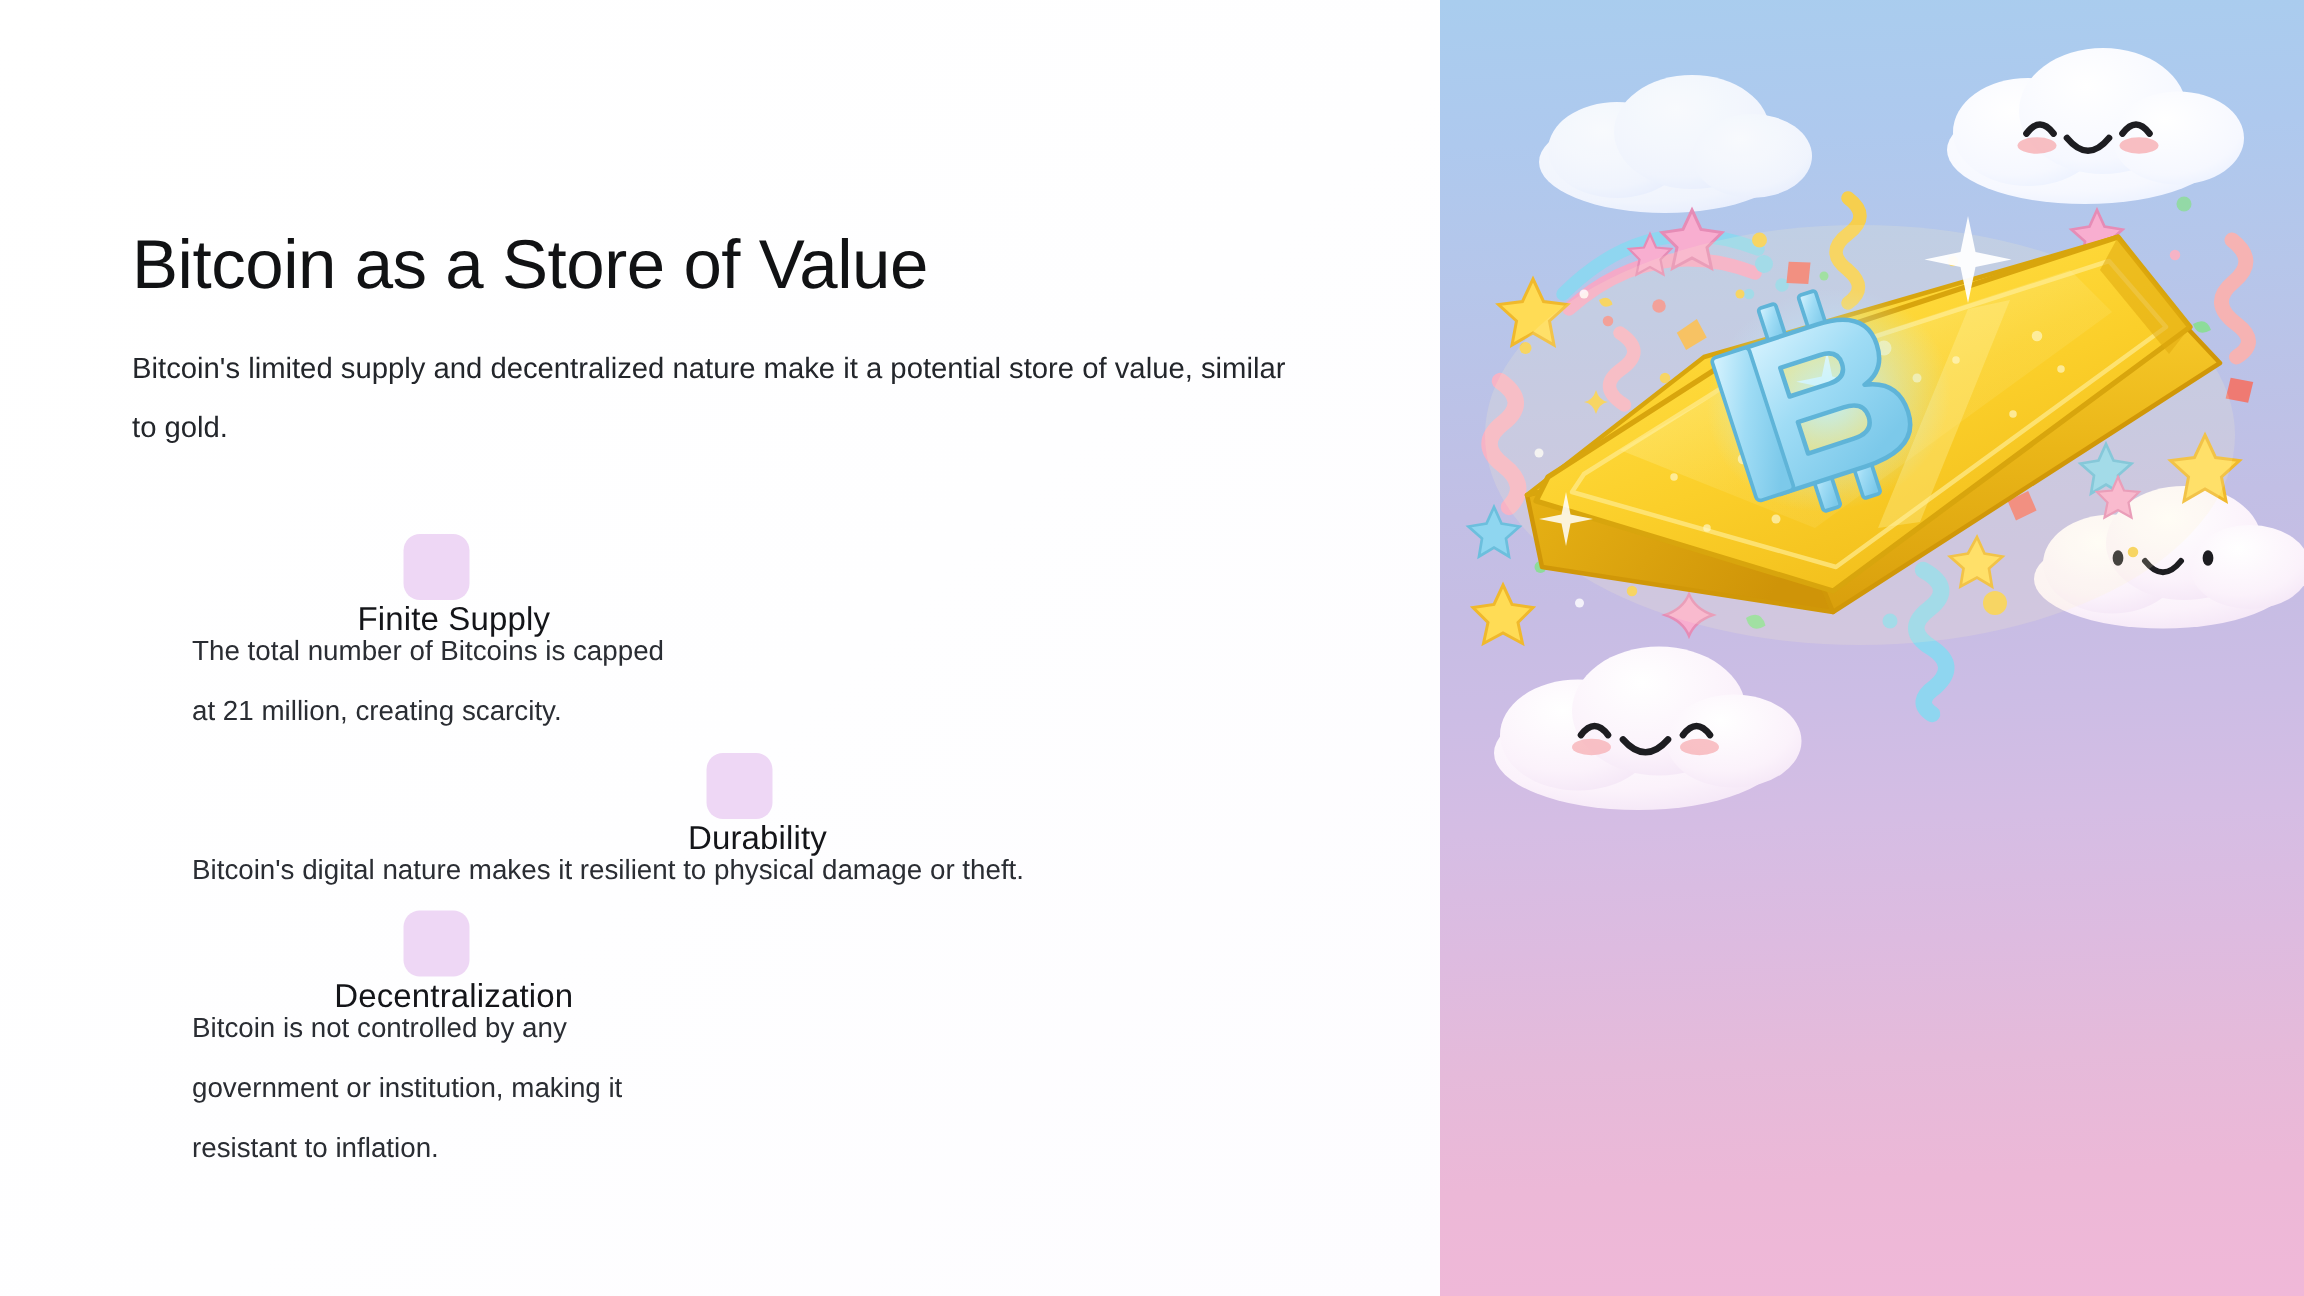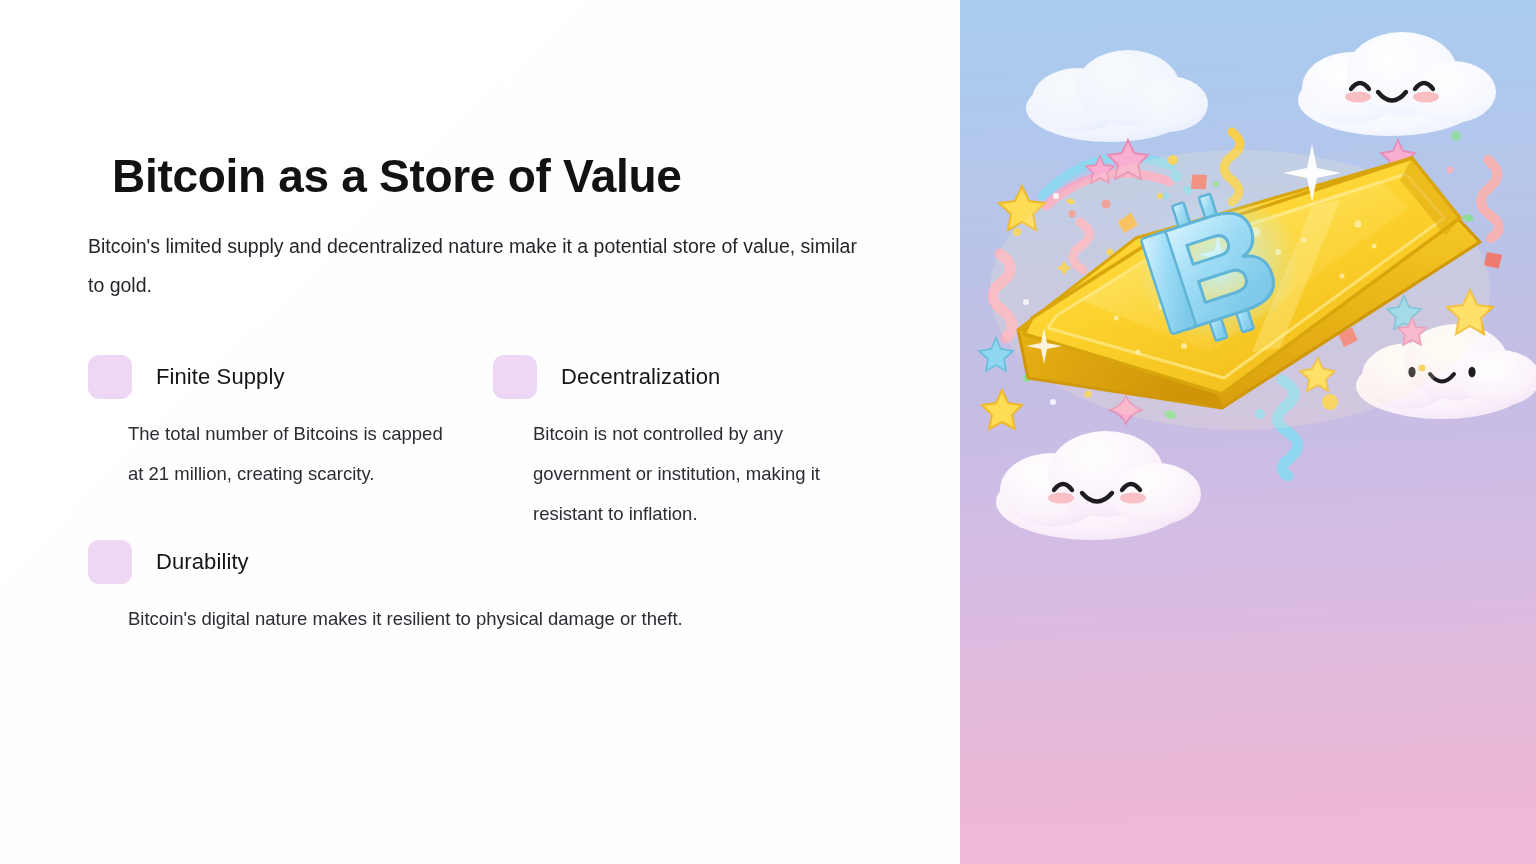--- a/index.html
+++ b/index.html
@@ -17,26 +17,25 @@
 
   
   .content-panel {
     position:relative;
     width:960px; height:864px;
     background:linear-gradient(135deg,#ffffff 0%,#fefeff 55%,#fdfcff 100%);
     padding:150px 0 0 88px;
   }
   .page-title {
     font-size:46px;
-    font-weight:700;
+    font-weight:400;
     color:#111214;
     letter-spacing:-0.3px;
     line-height:1.15;
     white-space:nowrap;
-    margin-left:24px;
   }
   .page-subtitle {
     margin-top:24px;
     width:780px;
     font-size:19.5px;
     font-weight:400;
     color:#23262b;
     line-height:1.98;
   }
 
@@ -50,20 +49,21 @@
     row-gap:0px;
   }
   .feature-item { position:relative; padding-bottom:8px; }
   .feature-item.full { grid-column:1 / span 2; }
 
   .feature-head {
     display:flex;
     align-items:center;
     gap:0;
     height:42px;
+    flex-direction:column;
   }
   .feature-marker {
     width:44px; height:44px;
     border-radius:11px;
     background:#eed7f5;
     flex:0 0 44px;
   }
   .feature-title {
     margin-left:24px;
     font-size:22px;
@@ -117,34 +117,34 @@
     <div class="feature-grid">
 
       <div class="feature-item">
         <div class="feature-head">
           <span class="feature-marker"></span>
           <span class="feature-title">Finite Supply</span>
         </div>
         <p class="feature-desc">The total number of Bitcoins is capped at 21 million, creating scarcity.</p>
       </div>
 
+      <div class="feature-item full">
+        <div class="feature-head">
+          <span class="feature-marker"></span>
+          <span class="feature-title">Durability</span>
+        </div>
+        <p class="feature-desc">Bitcoin's digital nature makes it resilient to physical damage or theft.</p>
+      </div>
+
       <div class="feature-item">
         <div class="feature-head">
           <span class="feature-marker"></span>
           <span class="feature-title">Decentralization</span>
         </div>
         <p class="feature-desc">Bitcoin is not controlled by any government or institution, making it resistant to inflation.</p>
-      </div>
-
-      <div class="feature-item full">
-        <div class="feature-head">
-          <span class="feature-marker"></span>
-          <span class="feature-title">Durability</span>
-        </div>
-        <p class="feature-desc">Bitcoin's digital nature makes it resilient to physical damage or theft.</p>
       </div>
 
     </div>
   </div>
 
   <div class="art-panel">
     <svg viewBox="0 0 576 864" width="576" height="864">
       <defs>
         <linearGradient id="goldTop" x1="0" y1="0" x2="0.7" y2="1">
           <stop offset="0%" stop-color="#ffe96a"></stop>

